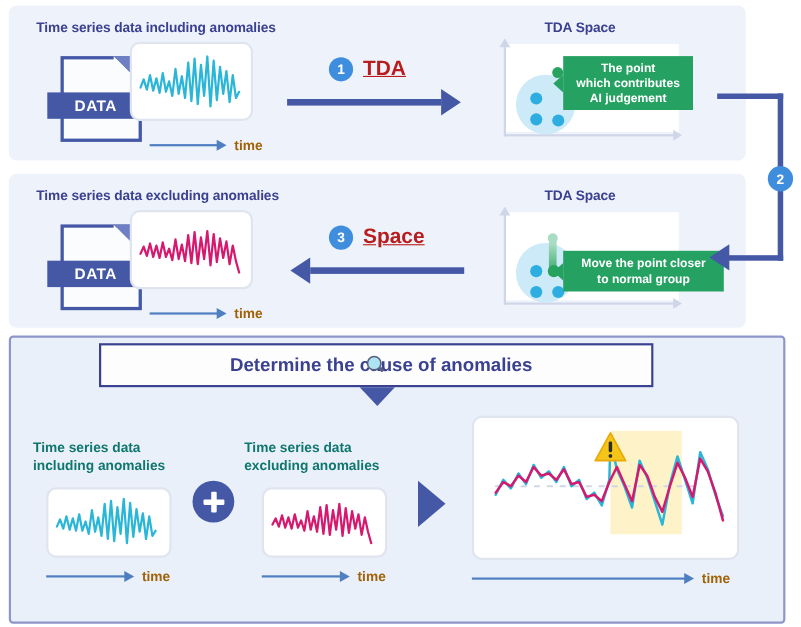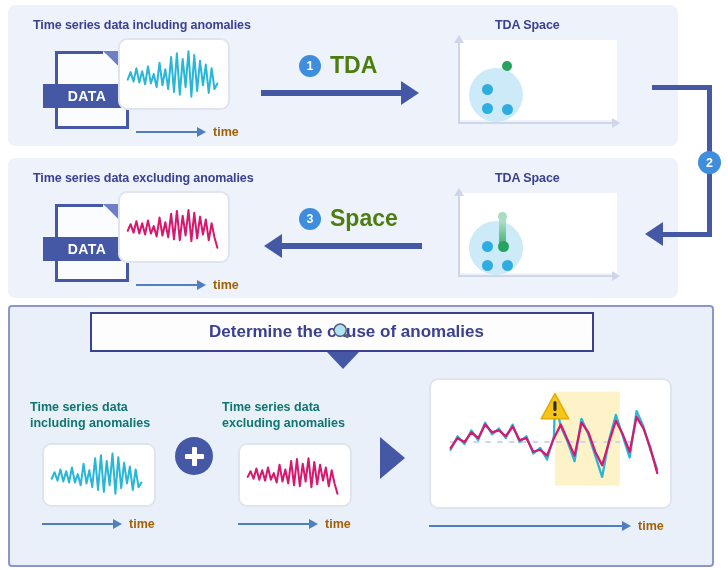--- a/index.html
+++ b/index.html
@@ -90,21 +90,21 @@
 
   
   .steprow{position:absolute;display:flex;align-items:center;}
   .badge{
     width:22px;height:22px;border-radius:50%;
     background:#3f8ede;
     color:#ffffff;font-weight:bold;font-size:12.5px;
     display:flex;align-items:center;justify-content:center;
   }
   .steplbl{
-    margin-left:9px;color:#4d7c0f;font-weight:bold;font-size:23px;
+    margin-left:9px;color:#b91c1c;font-weight:bold;font-size:19px;text-decoration:underline;
   }
 
   
   .bigarrow{position:absolute;display:flex;align-items:center;}
   .bigarrow .shaft{height:6px;background:#4458a6;}
   .arrowhead-r{
     width:0;height:0;
     border-top:12px solid transparent;
     border-bottom:12px solid transparent;
     border-left:18px solid #4458a6;
@@ -254,20 +254,26 @@
       <div class="plotbg"></div>
       <div class="axisV"></div>
       <div class="axisH"></div>
       <div class="cluster" style="left:24px;top:32px;width:54px;height:54px;"></div>
       <div class="dot" style="left:37px;top:48px;width:11px;height:11px;background:#2eaee0;"></div>
       <div class="dot" style="left:37px;top:67px;width:11px;height:11px;background:#2eaee0;"></div>
       <div class="dot" style="left:57px;top:68px;width:11px;height:11px;background:#2eaee0;"></div>
       <div class="dot" style="left:57px;top:25px;width:10px;height:10px;background:#27a35f;"></div>
     </div>
 
+    <div class="callout" style="left:504px;top:46px;width:118px;height:49px;">
+      <div class="tail"></div>
+      <span style="white-space:pre-line;">The point
+which contributes
+AI judgement</span>
+    </div>
   </div>
 
   <div class="panel" id="panel-2">
     <div class="hdr" style="left:25px;top:13px;">Time series data excluding anomalies</div>
     <div class="hdr" style="left:487px;top:13px;">TDA Space</div>
 
     <div class="fileicon" style="left:47px;top:46px;">
       <div class="sheet"></div>
       <div class="fold"></div>
       <div class="fold2"></div>
@@ -303,20 +309,25 @@
       <div class="cluster" style="left:24px;top:32px;width:54px;height:54px;"></div>
       <div style="position:absolute;left:54px;top:28px;width:7px;height:34px;border-radius:4px;
                   background:linear-gradient(to bottom,#bfe6d3,#27a35f);"></div>
       <div class="dot" style="left:53px;top:23px;width:9px;height:9px;background:#a8ddc3;"></div>
       <div class="dot" style="left:37px;top:52px;width:11px;height:11px;background:#2eaee0;"></div>
       <div class="dot" style="left:37px;top:71px;width:11px;height:11px;background:#2eaee0;"></div>
       <div class="dot" style="left:57px;top:71px;width:11px;height:11px;background:#2eaee0;"></div>
       <div class="dot" style="left:53px;top:52px;width:11px;height:11px;background:#27a35f;"></div>
     </div>
 
+    <div class="callout" style="left:504px;top:70px;width:146px;height:37px;">
+      <div class="tail"></div>
+      <span style="white-space:pre-line;">Move the point closer
+to normal group</span>
+    </div>
   </div>
 
   <div class="conn" style="left:652px;top:85px;width:60px;height:5px;"></div>
   <div class="conn" style="left:707px;top:85px;width:5px;height:152px;"></div>
   <div class="conn" style="left:662px;top:232px;width:50px;height:5px;"></div>
   <div style="position:absolute;left:645px;top:222px;width:0;height:0;
               border-top:12px solid transparent;border-bottom:12px solid transparent;
               border-right:18px solid #4458a6;"></div>
   <div class="badge" style="position:absolute;left:698px;top:151px;width:23px;height:23px;">2</div>
 

